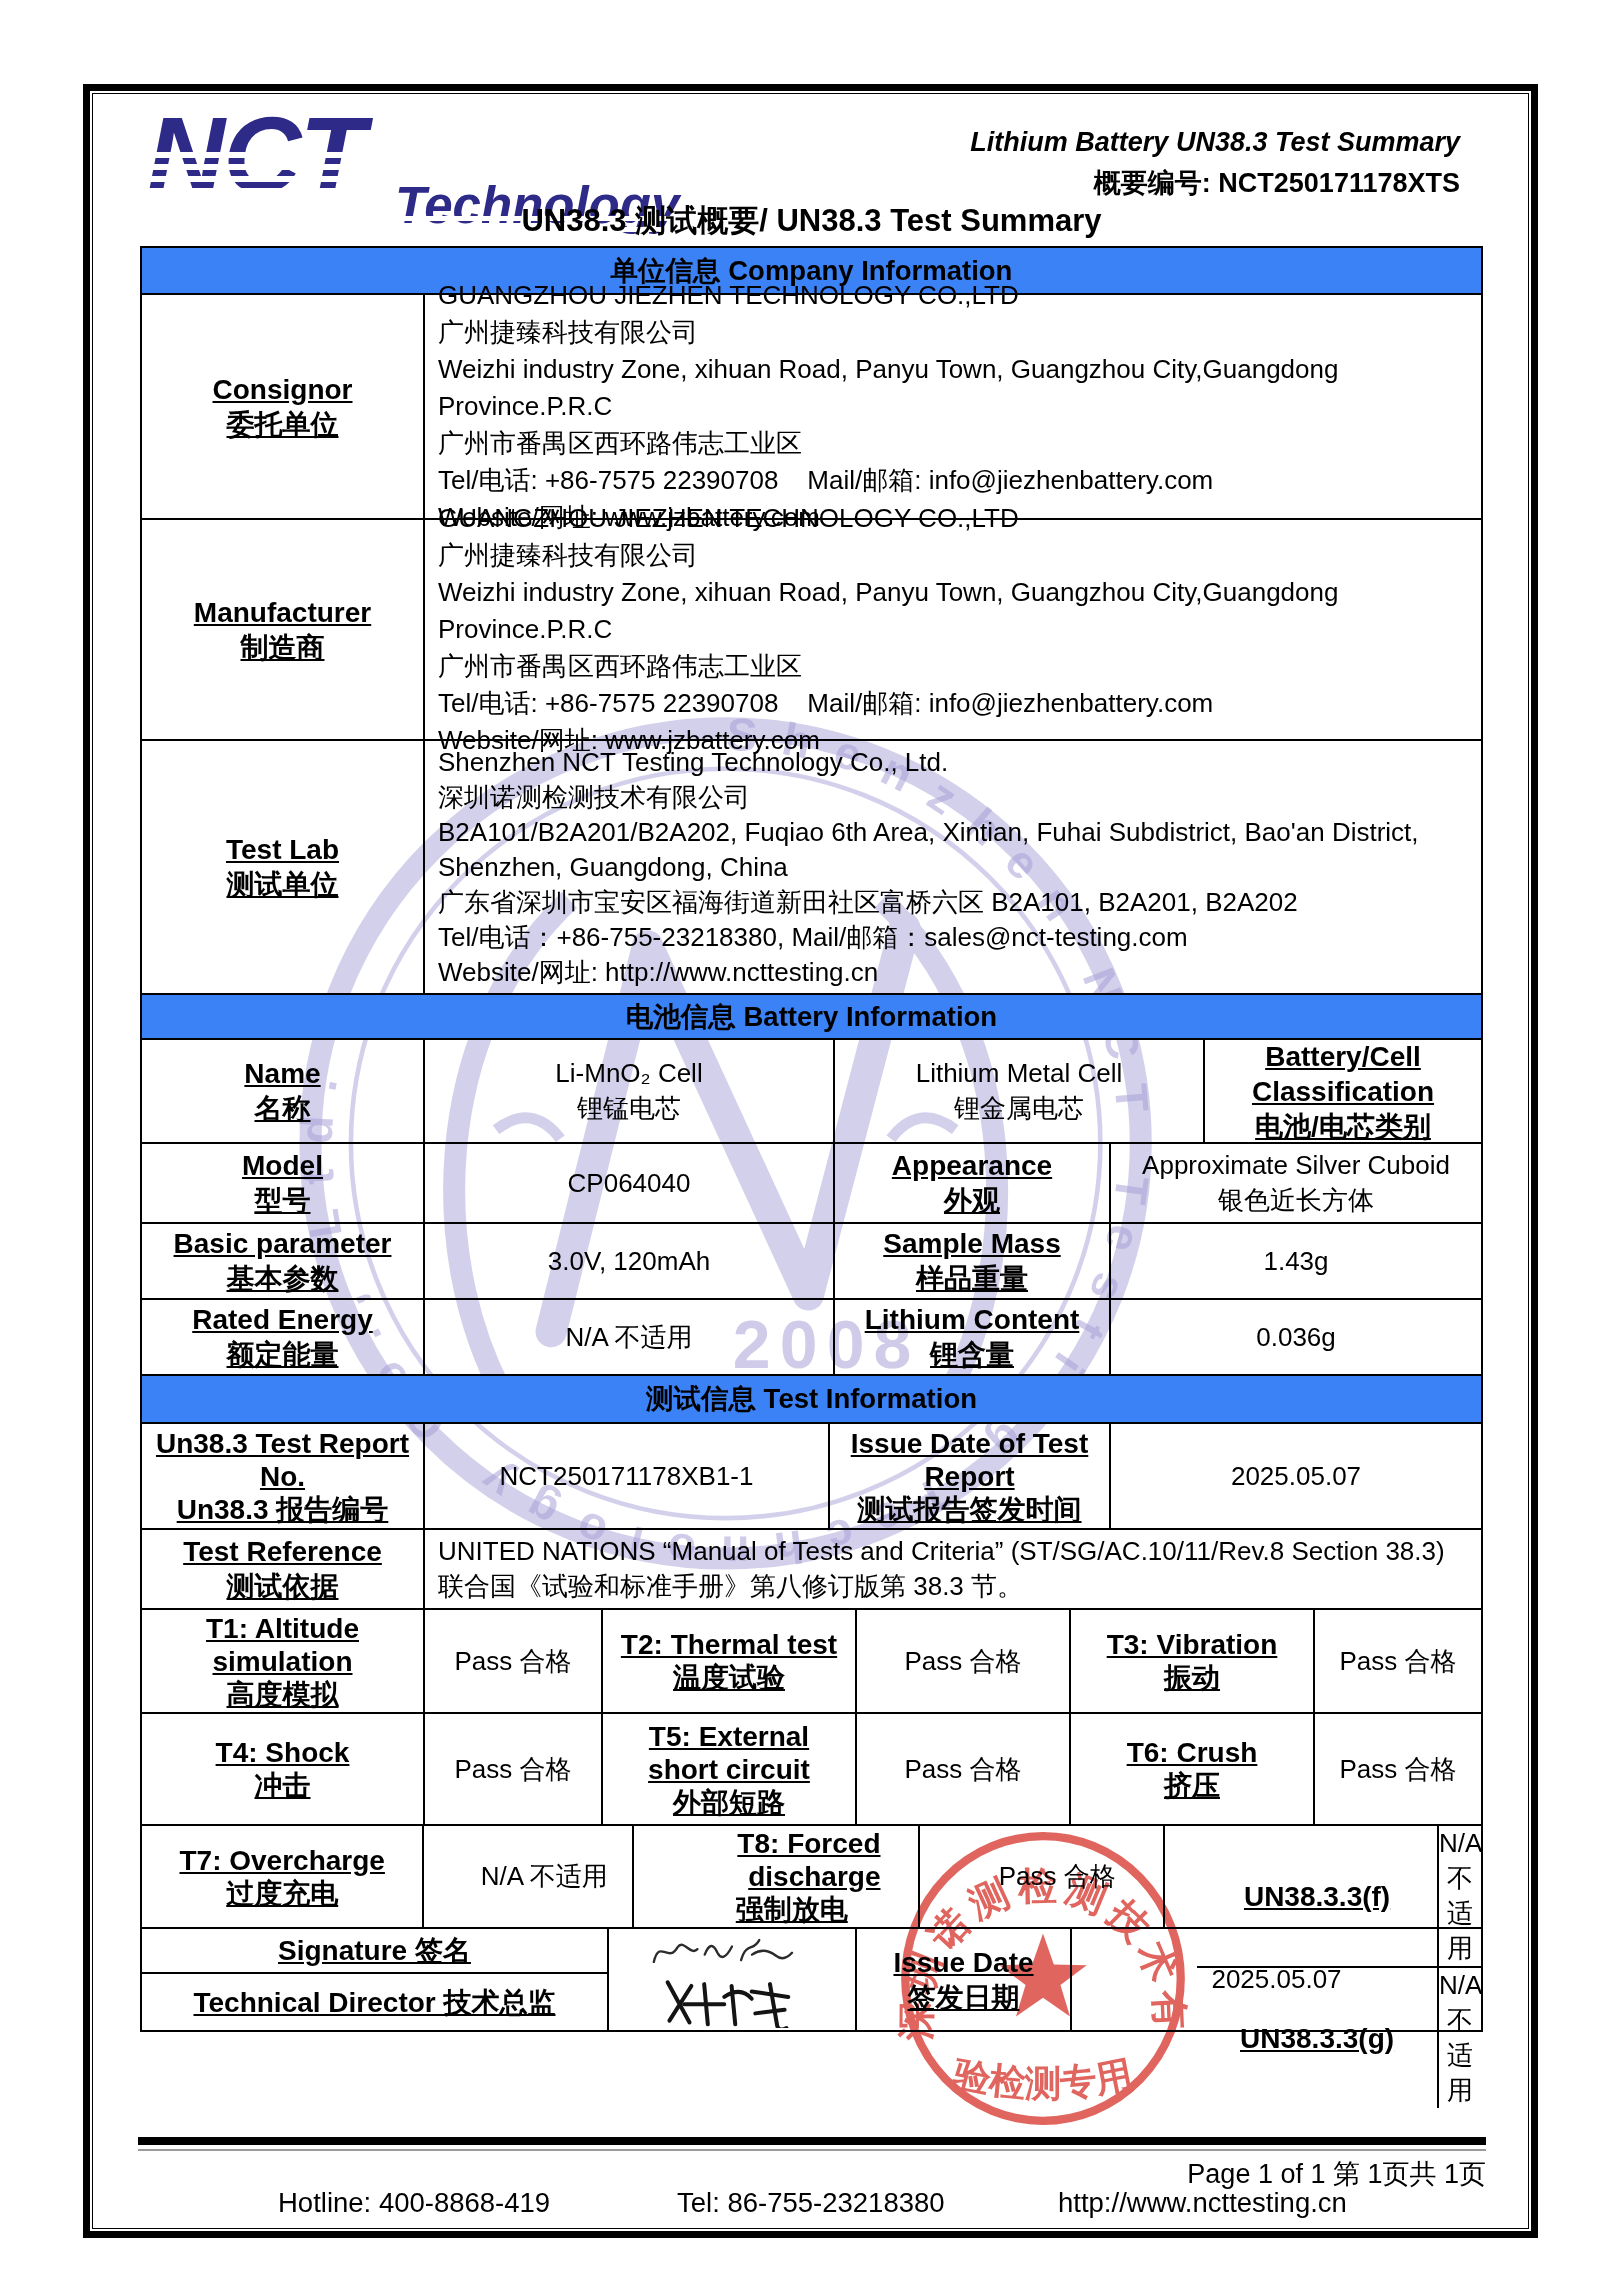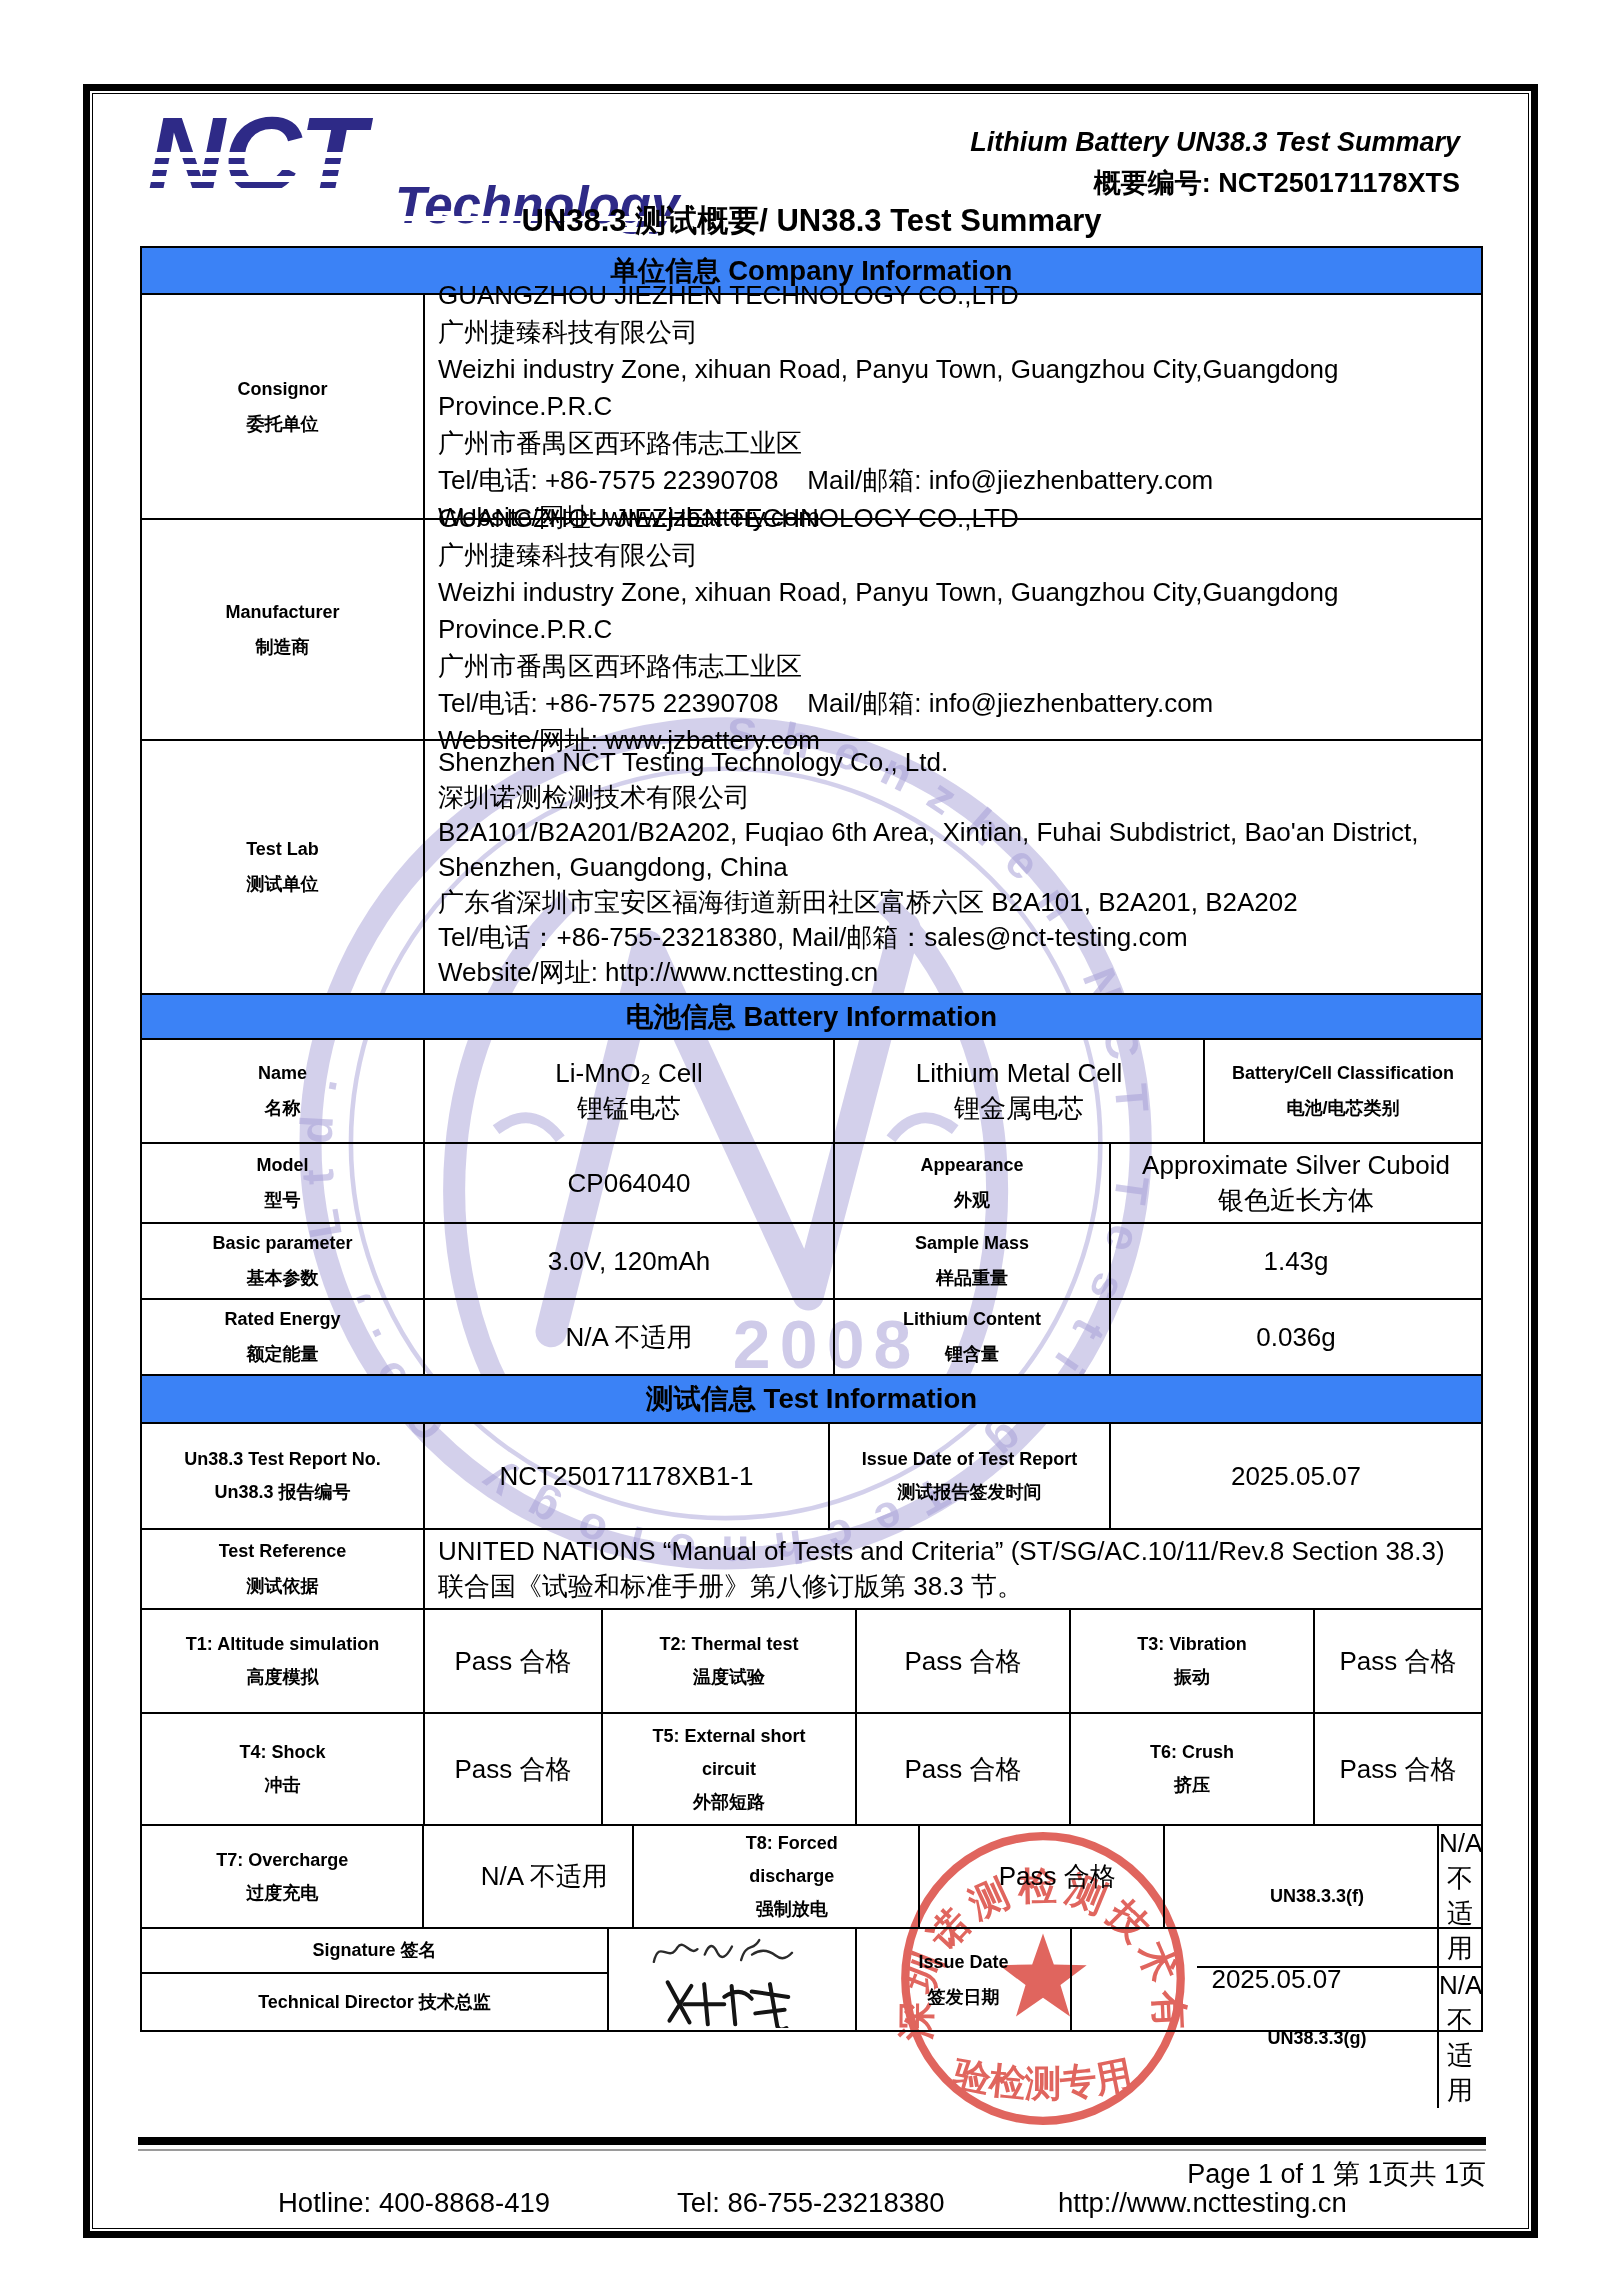--- a/index.html
+++ b/index.html
@@ -23,21 +23,21 @@
   
   .tbl{position:absolute;left:140px;top:246px;width:1343px;border:2.8px solid #000;box-sizing:border-box;z-index:2;}
   .row{display:flex;border-bottom:2.8px solid #000;box-sizing:border-box;}
   .row:last-child{border-bottom:none;}
   .cell{border-right:2.8px solid #000;box-sizing:border-box;display:flex;flex-direction:column;
         justify-content:center;align-items:center;text-align:center;}
   .cell:last-child{border-right:none;}
   .cell.flex1{flex:1;}
   .sechead{background:#3b82f6;height:45px;display:flex;align-items:center;justify-content:center;
            font-size:27.5px;font-weight:bold;border-bottom:2.8px solid #000;}
-  .lbl{font-weight:bold;font-size:18px;line-height:35px;}
+  .lbl{font-weight:bold;font-size:28px;line-height:35px;text-decoration:underline;}
   .val{font-size:26px;line-height:35px;}
   .lines{align-items:flex-start;text-align:left;padding-left:13px;padding-right:7.3px;}
   .lines div{font-size:26px;line-height:37px;white-space:pre-wrap;}
   .lines.tight div{line-height:35px;}
   .subrow{display:flex;flex:1;box-sizing:border-box;}
   .subrow.first{border-bottom:2.8px solid #000;}
   
   .sigstack{display:flex;flex-direction:column;}
   .sigstack .s1{border-bottom:2.8px solid #000;display:flex;align-items:center;justify-content:center;}
   .sigstack .s2{display:flex;align-items:center;justify-content:center;}
@@ -302,21 +302,21 @@
     </div>
 
     <div class="row" style="height:103px;gap:32px;">
       <div class="cell" style="width:283px;">
         <div class="lbl" style="line-height:33px;">T7: Overcharge</div>
         <div class="lbl" style="line-height:33px;">过度充电</div>
       </div>
       <div class="cell" style="width:178px;">
         <div class="val">N/A 不适用</div>
       </div>
-      <div class="cell" style="width:254px;">
+      <div class="cell" style="width:254px;text-align:right;">
         <div class="lbl" style="line-height:33px;padding:0 37px;">T8: Forced discharge</div>
         <div class="lbl" style="line-height:33px;">强制放电</div>
       </div>
       <div class="cell" style="width:214px;">
         <div class="val">Pass 合格</div>
       </div>
       <div class="cell flex1" style="padding:0;flex-direction:column;align-items:stretch;justify-content:stretch;">
         <div class="subrow first">
           <div class="cell" style="width:242px;">
             <div class="lbl">UN38.3.3(f)</div>

